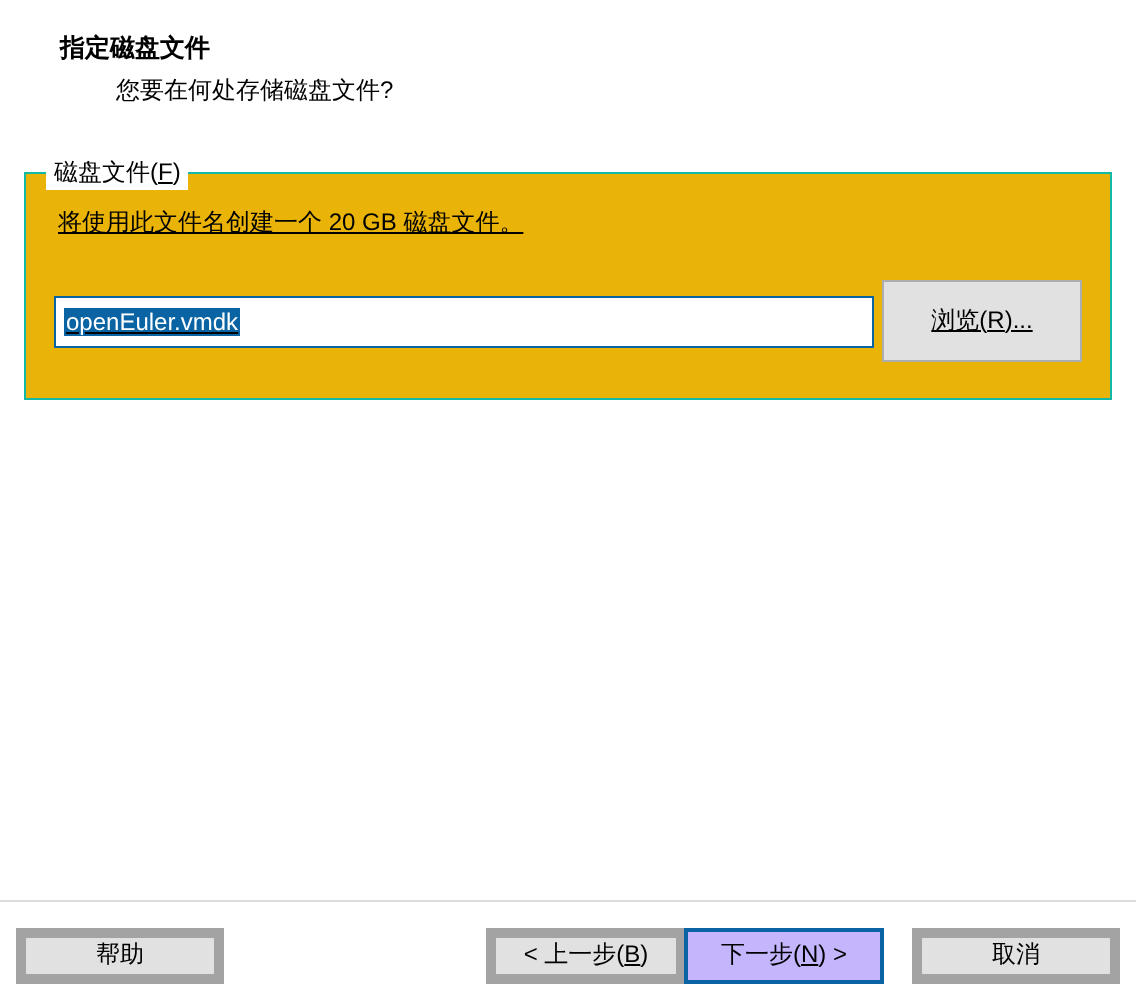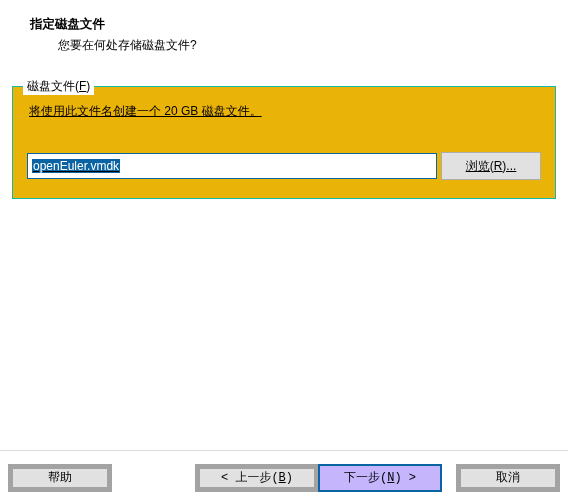--- a/index.html
+++ b/index.html
@@ -40,21 +40,21 @@
       position: absolute;
       top: -9px;
       left: 10px;
       background: #fff;
       padding: 0 4px;
       font-size: 12px;
     }
     .desc {
       font-size: 12px;
       margin-top: 4px;
-      margin-bottom: 32px;
+      margin-bottom: 20px;
       padding-left: 2px;
     }
     .row {
       display: flex;
       align-items: center;
       gap: 4px;
     }
     .file-input {
       flex: 1;
       height: 26px;
@@ -65,21 +65,21 @@
       align-items: center;
       font-size: 12px;
     }
     .file-input .sel {
       background: #0a64a4;
       color: #fff;
       padding: 0 1px;
     }
     .browse-btn {
       width: 100px;
-      height: 28px;
+      height: 41px;
       background: #e1e1e1;
       border: 1px solid #adadad;
       font-family: inherit;
       font-size: 12px;
       cursor: pointer;
     }
     .footer {
       position: absolute;
       bottom: 0; left: 0; right: 0;
       height: 54px;
@@ -92,21 +92,21 @@
       height: 28px;
       background: #e1e1e1;
       border: 5px solid #a3a3a3;
       font-family: inherit;
       font-size: 12px;
       cursor: pointer;
       padding: 0 8px;
     }
     .btn-help { width: 104px; }
     .spacer { flex: 1; }
-    .btn-nav { width: 124px; font-family: Liberation Mono, monospace; }
+    .btn-nav { width: 100px; }
     .btn-next { border: 2px solid #0a64a4; background:#c4b5fd; }
     .btn-cancel { width: 104px; margin-left: 14px; }
     .nav-group { display:flex; }
     .nav-group .btn-nav + .btn-nav { margin-left:-1px; }
     u { text-decoration: underline; }
   </style>
 </head>
 <body>
 
 <div class="header">

